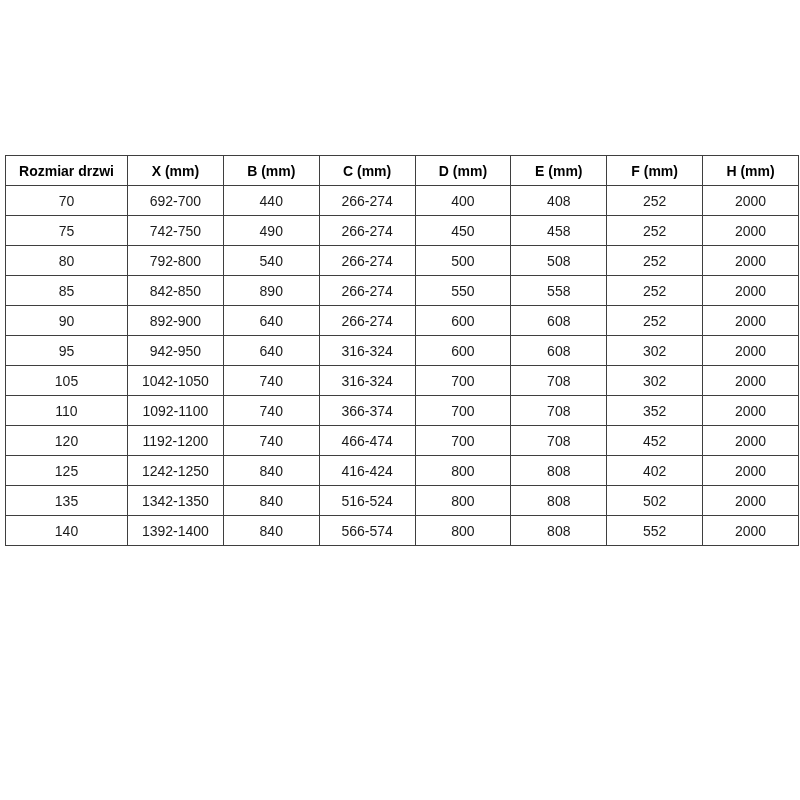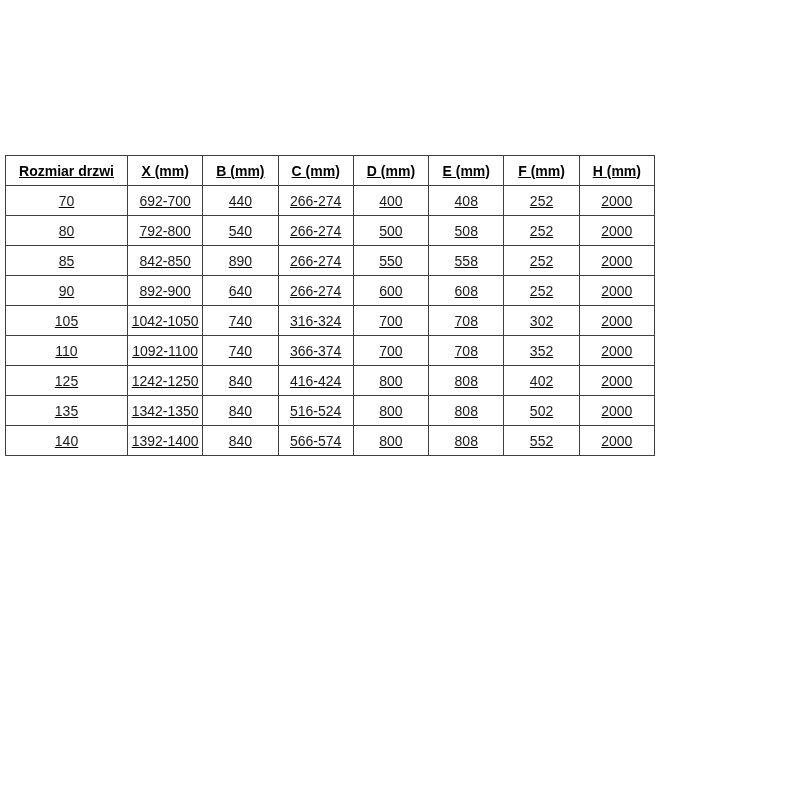--- a/index.html
+++ b/index.html
@@ -26,22 +26,21 @@
   }
   .table-wrap {
     position: absolute;
     top: 155px;
     left: 5px;
     width: 794px;
   }
   table.size-table {
     border-collapse: collapse;
     table-layout: fixed;
-    width: 650px;
-    text-decoration: underline;
+    width: 794px;
   }
   table.size-table th,
   table.size-table td {
     border: 1px solid var(--border-color);
     text-align: center;
     vertical-align: middle;
     font-size: 14px;
     color: var(--text-color);
     padding: 0;
     height: 30px;
@@ -80,20 +79,30 @@
             <td>70</td>
             <td>692-700</td>
             <td>440</td>
             <td>266-274</td>
             <td>400</td>
             <td>408</td>
             <td>252</td>
             <td>2000</td>
           </tr>
           <tr>
+            <td>75</td>
+            <td>742-750</td>
+            <td>490</td>
+            <td>266-274</td>
+            <td>450</td>
+            <td>458</td>
+            <td>252</td>
+            <td>2000</td>
+          </tr>
+          <tr>
             <td>80</td>
             <td>792-800</td>
             <td>540</td>
             <td>266-274</td>
             <td>500</td>
             <td>508</td>
             <td>252</td>
             <td>2000</td>
           </tr>
           <tr>
@@ -107,20 +116,30 @@
             <td>2000</td>
           </tr>
           <tr>
             <td>90</td>
             <td>892-900</td>
             <td>640</td>
             <td>266-274</td>
             <td>600</td>
             <td>608</td>
             <td>252</td>
+            <td>2000</td>
+          </tr>
+          <tr>
+            <td>95</td>
+            <td>942-950</td>
+            <td>640</td>
+            <td>316-324</td>
+            <td>600</td>
+            <td>608</td>
+            <td>302</td>
             <td>2000</td>
           </tr>
           <tr>
             <td>105</td>
             <td>1042-1050</td>
             <td>740</td>
             <td>316-324</td>
             <td>700</td>
             <td>708</td>
             <td>302</td>
@@ -130,20 +149,30 @@
             <td>110</td>
             <td>1092-1100</td>
             <td>740</td>
             <td>366-374</td>
             <td>700</td>
             <td>708</td>
             <td>352</td>
             <td>2000</td>
           </tr>
           <tr>
+            <td>120</td>
+            <td>1192-1200</td>
+            <td>740</td>
+            <td>466-474</td>
+            <td>700</td>
+            <td>708</td>
+            <td>452</td>
+            <td>2000</td>
+          </tr>
+          <tr>
             <td>125</td>
             <td>1242-1250</td>
             <td>840</td>
             <td>416-424</td>
             <td>800</td>
             <td>808</td>
             <td>402</td>
             <td>2000</td>
           </tr>
           <tr>

